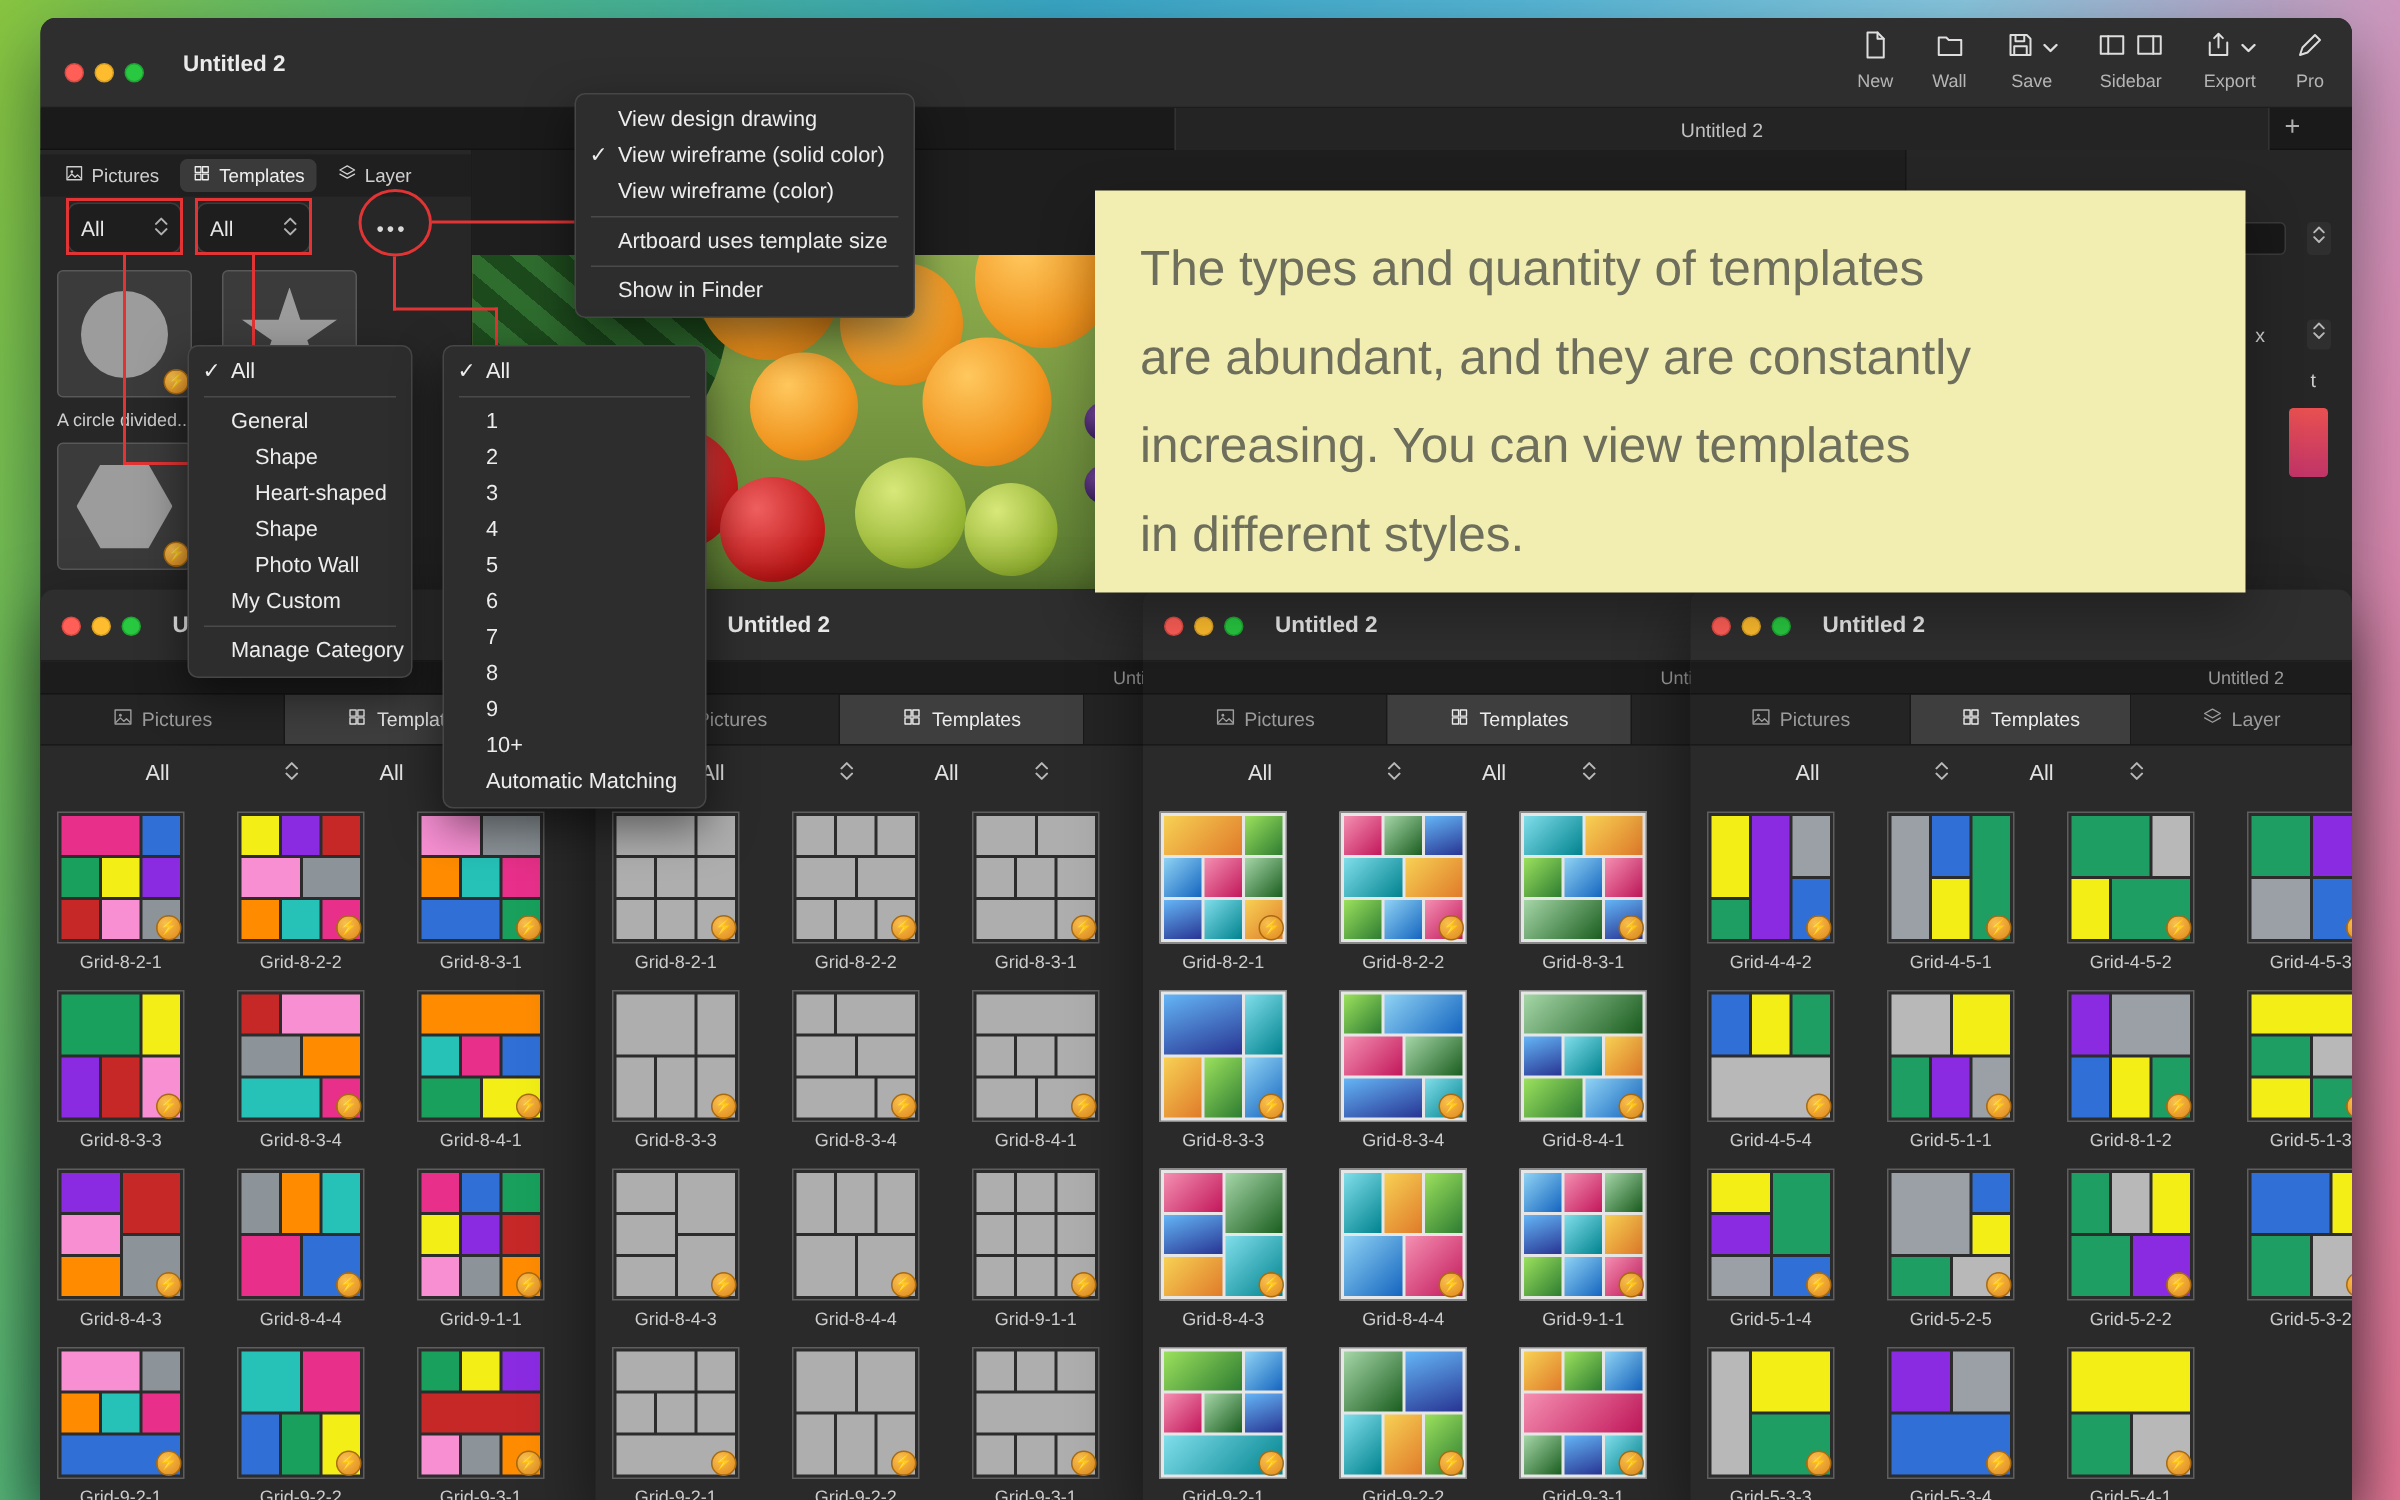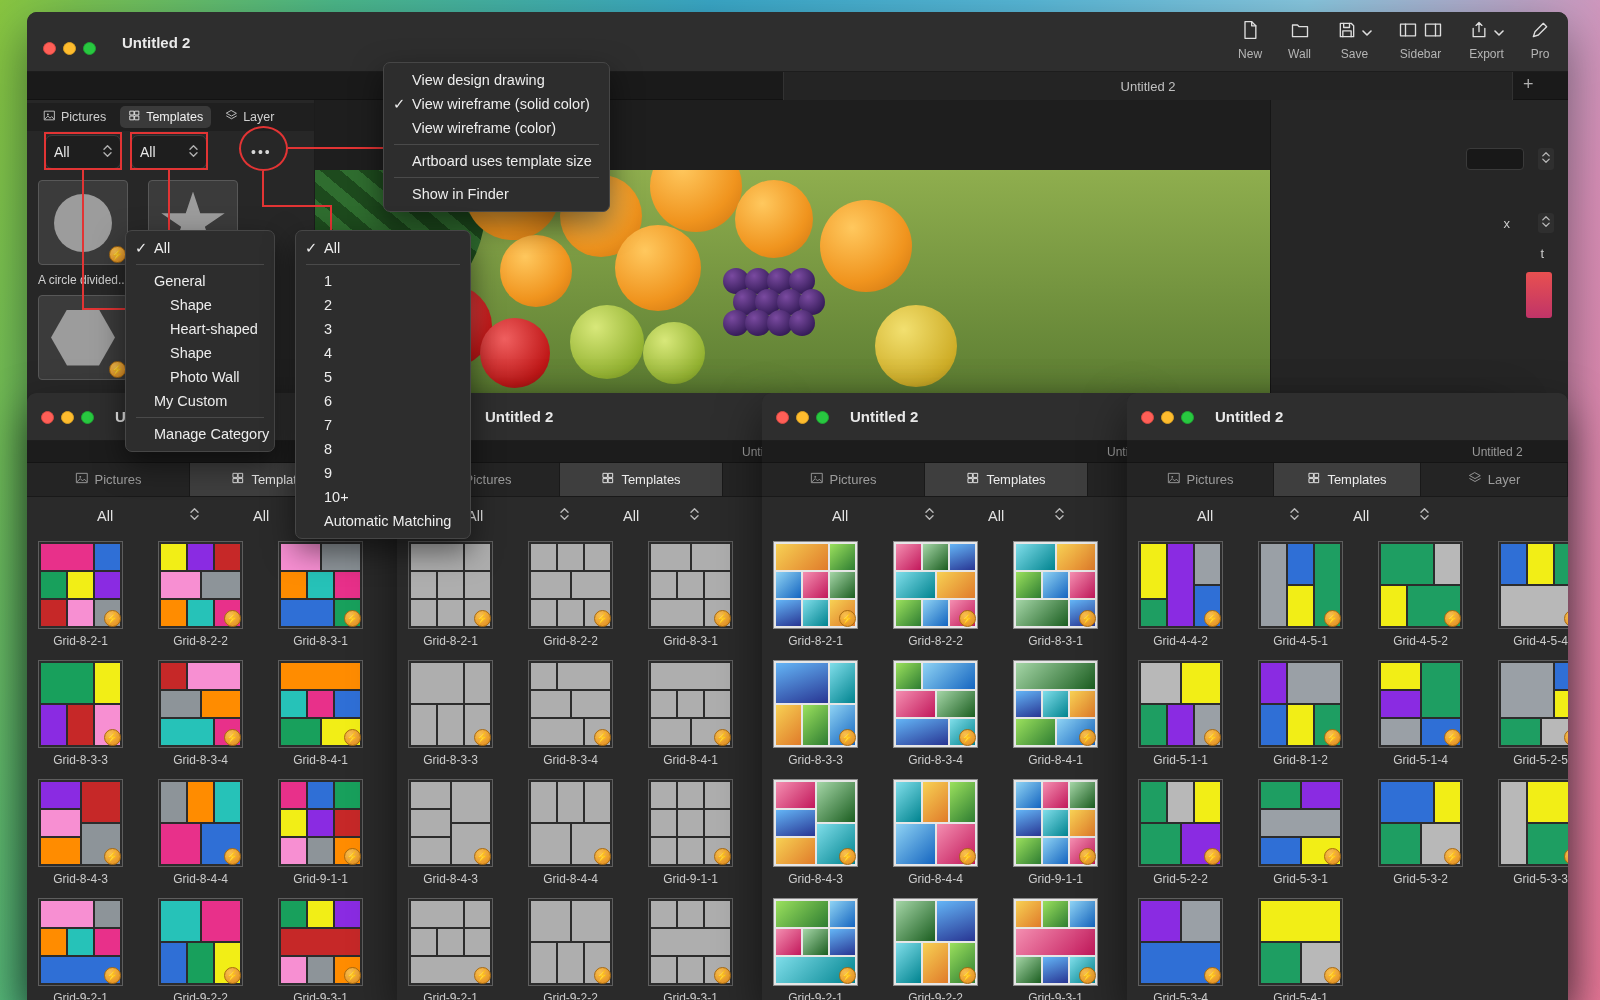--- a/index.html
+++ b/index.html
@@ -341,20 +341,26 @@
       <div class="mi"><span>4</span></div>
       <div class="mi"><span>5</span></div>
       <div class="mi"><span>6</span></div>
       <div class="mi"><span>7</span></div>
       <div class="mi"><span>8</span></div>
       <div class="mi"><span>9</span></div>
       <div class="mi"><span>10+</span></div>
       <div class="mi"><span>Automatic Matching</span></div>
     </div>
 
+  <div id="callout">
+    <div class="txt">The types and quantity of templates
+are abundant, and they are constantly
+increasing. You can view templates
+in different styles.</div>
+  </div>
 
 <div class="subwin" style="left: 27px; width: 740px; z-index: 11;">
       <div class="swtitle">
         <span class="lights-sm"><span class="tl r"></span><span class="tl y"></span><span class="tl g"></span></span>
         <span class="swname">Untitled 2</span>
       </div>
       <div class="swdoc">
         <span>Untitled 2</span>
       </div>
       <div class="swtabs">
@@ -1165,20 +1171,30 @@
             <div style="grid-area: 1 / 1 / span 3 / span 4; background: rgb(30, 158, 98);"></div>
             <div style="grid-area: 1 / 5 / span 3 / span 2; background: rgb(184, 184, 184);"></div>
             <div style="grid-area: 4 / 1 / span 3 / span 2; background: rgb(242, 238, 22);"></div>
             <div style="grid-area: 4 / 3 / span 3 / span 4; background: rgb(30, 158, 98);"></div>
             <span class="badge">⚡</span>
           </div>
           <div class="tlabel">Grid-4-5-2</div>
         </div>
         <div class="titem">
           <div class="thumb">
+            <div style="grid-area: 1 / 1 / span 3 / span 3; background: rgb(30, 158, 98);"></div>
+            <div style="grid-area: 1 / 4 / span 3 / span 3; background: rgb(138, 43, 226);"></div>
+            <div style="grid-area: 4 / 1 / span 3 / span 3; background: rgb(154, 160, 166);"></div>
+            <div style="grid-area: 4 / 4 / span 3 / span 3; background: rgb(47, 111, 214);"></div>
+            <span class="badge">⚡</span>
+          </div>
+          <div class="tlabel">Grid-4-5-3</div>
+        </div>
+        <div class="titem">
+          <div class="thumb">
             <div style="grid-area: 1 / 1 / span 3 / span 2; background: rgb(47, 111, 214);"></div>
             <div style="grid-area: 1 / 3 / span 3 / span 2; background: rgb(242, 238, 22);"></div>
             <div style="grid-area: 1 / 5 / span 3 / span 2; background: rgb(30, 158, 98);"></div>
             <div style="grid-area: 4 / 1 / span 3 / span 6; background: rgb(184, 184, 184);"></div>
             <span class="badge">⚡</span>
           </div>
           <div class="tlabel">Grid-4-5-4</div>
         </div>
         <div class="titem">
           <div class="thumb">
@@ -1197,20 +1213,31 @@
             <div style="grid-area: 1 / 3 / span 3 / span 4; background: rgb(154, 160, 166);"></div>
             <div style="grid-area: 4 / 1 / span 3 / span 2; background: rgb(47, 111, 214);"></div>
             <div style="grid-area: 4 / 3 / span 3 / span 2; background: rgb(242, 238, 22);"></div>
             <div style="grid-area: 4 / 5 / span 3 / span 2; background: rgb(30, 158, 98);"></div>
             <span class="badge">⚡</span>
           </div>
           <div class="tlabel">Grid-8-1-2</div>
         </div>
         <div class="titem">
           <div class="thumb">
+            <div style="grid-area: 1 / 1 / span 2 / span 6; background: rgb(242, 238, 22);"></div>
+            <div style="grid-area: 3 / 1 / span 2 / span 3; background: rgb(30, 158, 98);"></div>
+            <div style="grid-area: 3 / 4 / span 2 / span 3; background: rgb(184, 184, 184);"></div>
+            <div style="grid-area: 5 / 1 / span 2 / span 3; background: rgb(242, 238, 22);"></div>
+            <div style="grid-area: 5 / 4 / span 2 / span 3; background: rgb(30, 158, 98);"></div>
+            <span class="badge">⚡</span>
+          </div>
+          <div class="tlabel">Grid-5-1-3</div>
+        </div>
+        <div class="titem">
+          <div class="thumb">
             <div style="grid-area: 1 / 1 / span 2 / span 3; background: rgb(242, 238, 22);"></div>
             <div style="grid-area: 1 / 4 / span 4 / span 3; background: rgb(30, 158, 98);"></div>
             <div style="grid-area: 3 / 1 / span 2 / span 3; background: rgb(138, 43, 226);"></div>
             <div style="grid-area: 5 / 1 / span 2 / span 3; background: rgb(154, 160, 166);"></div>
             <div style="grid-area: 5 / 4 / span 2 / span 3; background: rgb(47, 111, 214);"></div>
             <span class="badge">⚡</span>
           </div>
           <div class="tlabel">Grid-5-1-4</div>
         </div>
         <div class="titem">
@@ -1230,31 +1257,20 @@
             <div style="grid-area: 1 / 3 / span 3 / span 2; background: rgb(184, 184, 184);"></div>
             <div style="grid-area: 1 / 5 / span 3 / span 2; background: rgb(242, 238, 22);"></div>
             <div style="grid-area: 4 / 1 / span 3 / span 3; background: rgb(30, 158, 98);"></div>
             <div style="grid-area: 4 / 4 / span 3 / span 3; background: rgb(138, 43, 226);"></div>
             <span class="badge">⚡</span>
           </div>
           <div class="tlabel">Grid-5-2-2</div>
         </div>
         <div class="titem">
           <div class="thumb">
-            <div style="grid-area: 1 / 1 / span 2 / span 3; background: rgb(30, 158, 98);"></div>
-            <div style="grid-area: 1 / 4 / span 2 / span 3; background: rgb(138, 43, 226);"></div>
-            <div style="grid-area: 3 / 1 / span 2 / span 6; background: rgb(154, 160, 166);"></div>
-            <div style="grid-area: 5 / 1 / span 2 / span 3; background: rgb(47, 111, 214);"></div>
-            <div style="grid-area: 5 / 4 / span 2 / span 3; background: rgb(242, 238, 22);"></div>
-            <span class="badge">⚡</span>
-          </div>
-          <div class="tlabel">Grid-5-3-1</div>
-        </div>
-        <div class="titem">
-          <div class="thumb">
             <div style="grid-area: 1 / 1 / span 3 / span 4; background: rgb(47, 111, 214);"></div>
             <div style="grid-area: 1 / 5 / span 3 / span 2; background: rgb(242, 238, 22);"></div>
             <div style="grid-area: 4 / 1 / span 3 / span 3; background: rgb(30, 158, 98);"></div>
             <div style="grid-area: 4 / 4 / span 3 / span 3; background: rgb(184, 184, 184);"></div>
             <span class="badge">⚡</span>
           </div>
           <div class="tlabel">Grid-5-3-2</div>
         </div>
         <div class="titem">
           <div class="thumb">

